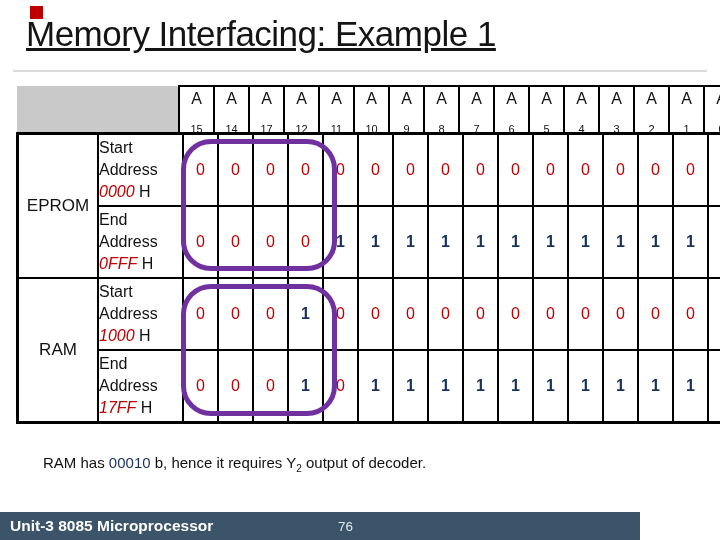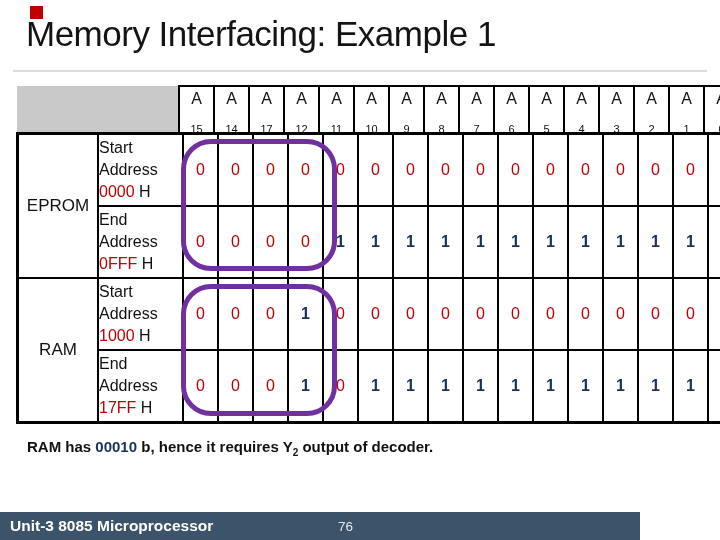--- a/index.html
+++ b/index.html
@@ -8,21 +8,21 @@
     font-family:"Liberation Sans", sans-serif;color:#111;overflow:hidden;
   }
   :root{
     --bit-zero:#C00000; --bit-one:#17325F; --hex-value:#C00000;
     --highlight-ring:#7030A0; --footer-bg:#3B5469; --accent-square:#C00000;
     --header-gray:#C9C9C9;
   }
   .red-square{position:absolute;left:30px;top:6px;width:13px;height:13px;background:var(--accent-square);}
   .title{
     position:absolute;left:26px;top:14px;margin:0;font-size:35px;font-weight:400;
-    letter-spacing:-0.5px;color:#141414;white-space:nowrap;
+    letter-spacing:-0.5px;color:#141414;white-space:nowrap;text-decoration:underline;
   }
   .divider{position:absolute;left:13px;top:70px;width:694px;height:2px;background:#DCDCDC;}
 
   table.hdr{
     position:absolute;left:17px;top:85px;border-collapse:collapse;table-layout:fixed;
     width:691px;border-spacing:0;
   }
   table.hdr td{height:41px;padding:0;vertical-align:top;}
   td.gray-cell{width:161px;background:var(--header-gray);}
   td.acell{width:33px;border:2px solid #000;background:#fff;text-align:center;}
@@ -30,33 +30,33 @@
   .acell .sub{font-size:11px;line-height:14px;text-decoration:underline;margin-top:12px;}
 
   table.bodytbl{
     position:absolute;left:17px;top:133px;border-collapse:collapse;table-layout:fixed;
     width:691px;outline:1px solid #000;
   }
   table.bodytbl tr{height:72px;}
   table.bodytbl td{border:2px solid #000;padding:0;background:#fff;}
   td.glabel{width:78px;font-size:17px;text-align:center;color:#111;}
   td.desc{width:83px;font-size:16px;line-height:22px;padding:2px 0 2px 5px;color:#111;}
-  td.desc .hex{color:var(--hex-value);}
+  td.desc .hex{color:var(--hex-value);font-style:italic;}
   td.bit{width:33px;text-align:center;font-size:16px;}
   td.bit.zero{color:var(--bit-zero);font-weight:400;}
   td.bit.one{color:var(--bit-one);font-weight:700;}
 
   .ring{
     position:absolute;width:156px;height:132px;box-sizing:border-box;
     border:5px solid var(--highlight-ring);border-radius:30px;background:transparent;
   }
   .ring-eprom{left:181px;top:139px;}
   .ring-ram{left:181px;top:284px;}
 
-  .note{position:absolute;left:27px;top:438px;margin:0;font-size:15px;font-weight:700;color:#111;}
+  .note{position:absolute;left:27px;top:438px;margin:16px;font-size:15px;font-weight:400;color:#111;}
   .note .nav{color:var(--bit-one);}
   .note sub{font-size:10px;}
 
   .footer{position:absolute;left:0;top:512px;width:640px;height:28px;background:var(--footer-bg);color:#fff;}
   .f-left{position:absolute;left:10px;top:5px;font-size:15.5px;font-weight:700;white-space:nowrap;}
   .f-page{position:absolute;left:306px;top:7px;font-size:13.5px;color:#E2E9EF;margin-left:32px;}
   .f-right{position:absolute;right:5px;top:5px;font-size:15px;font-weight:700;letter-spacing:-0.3px;white-space:nowrap;}
 </style>
 </head>
 <body>

